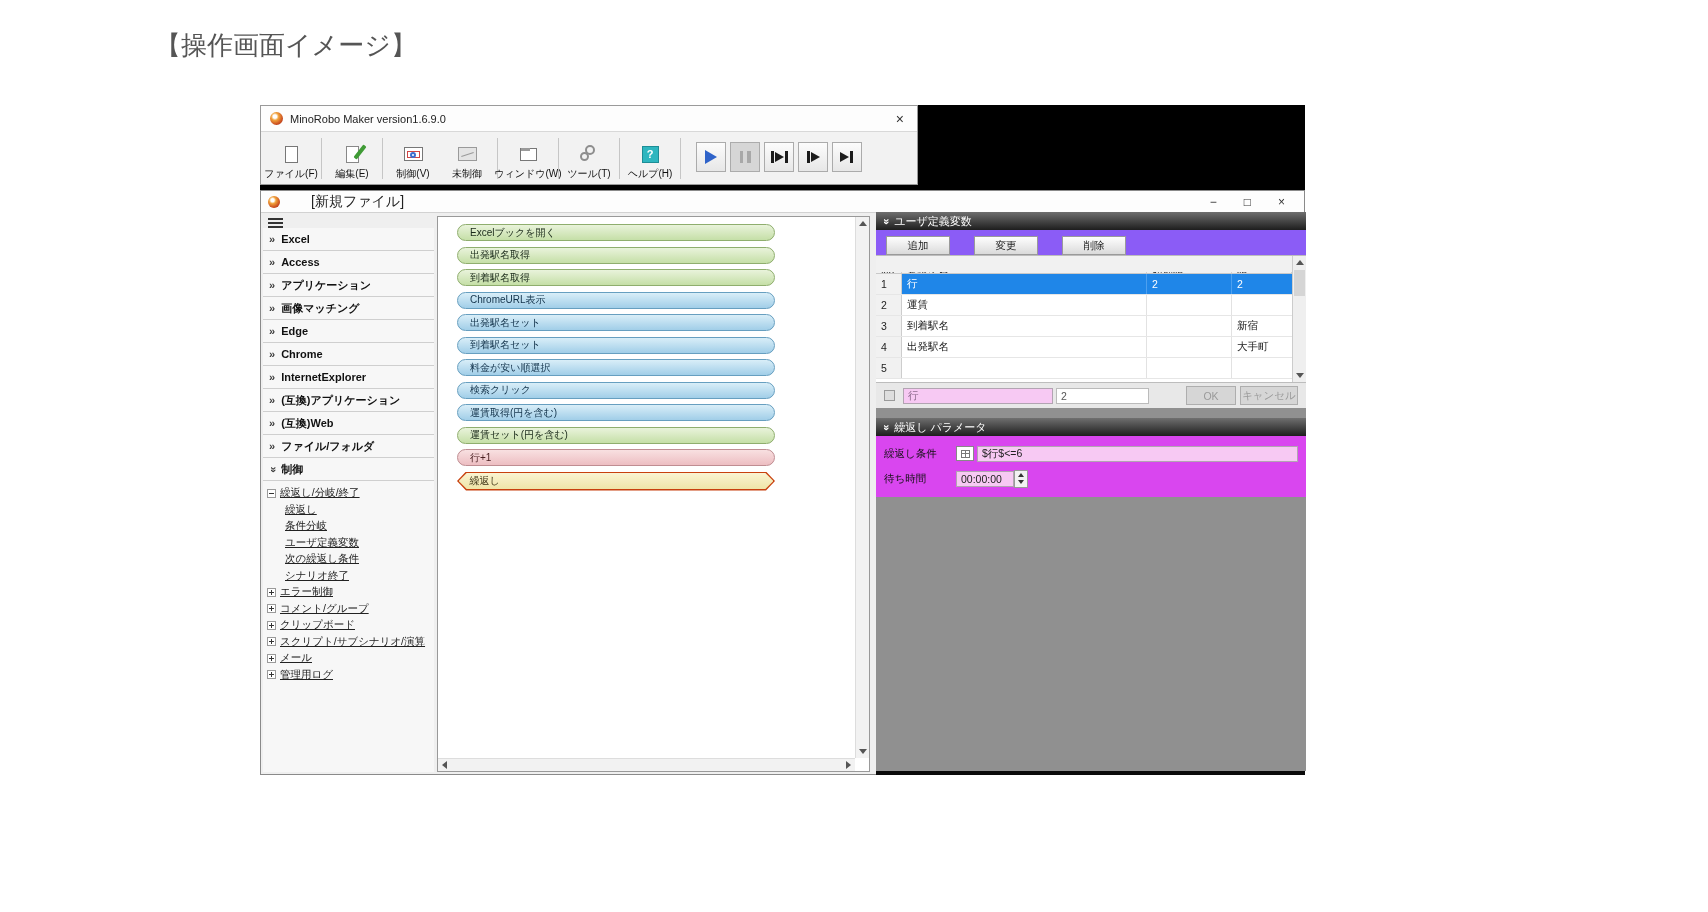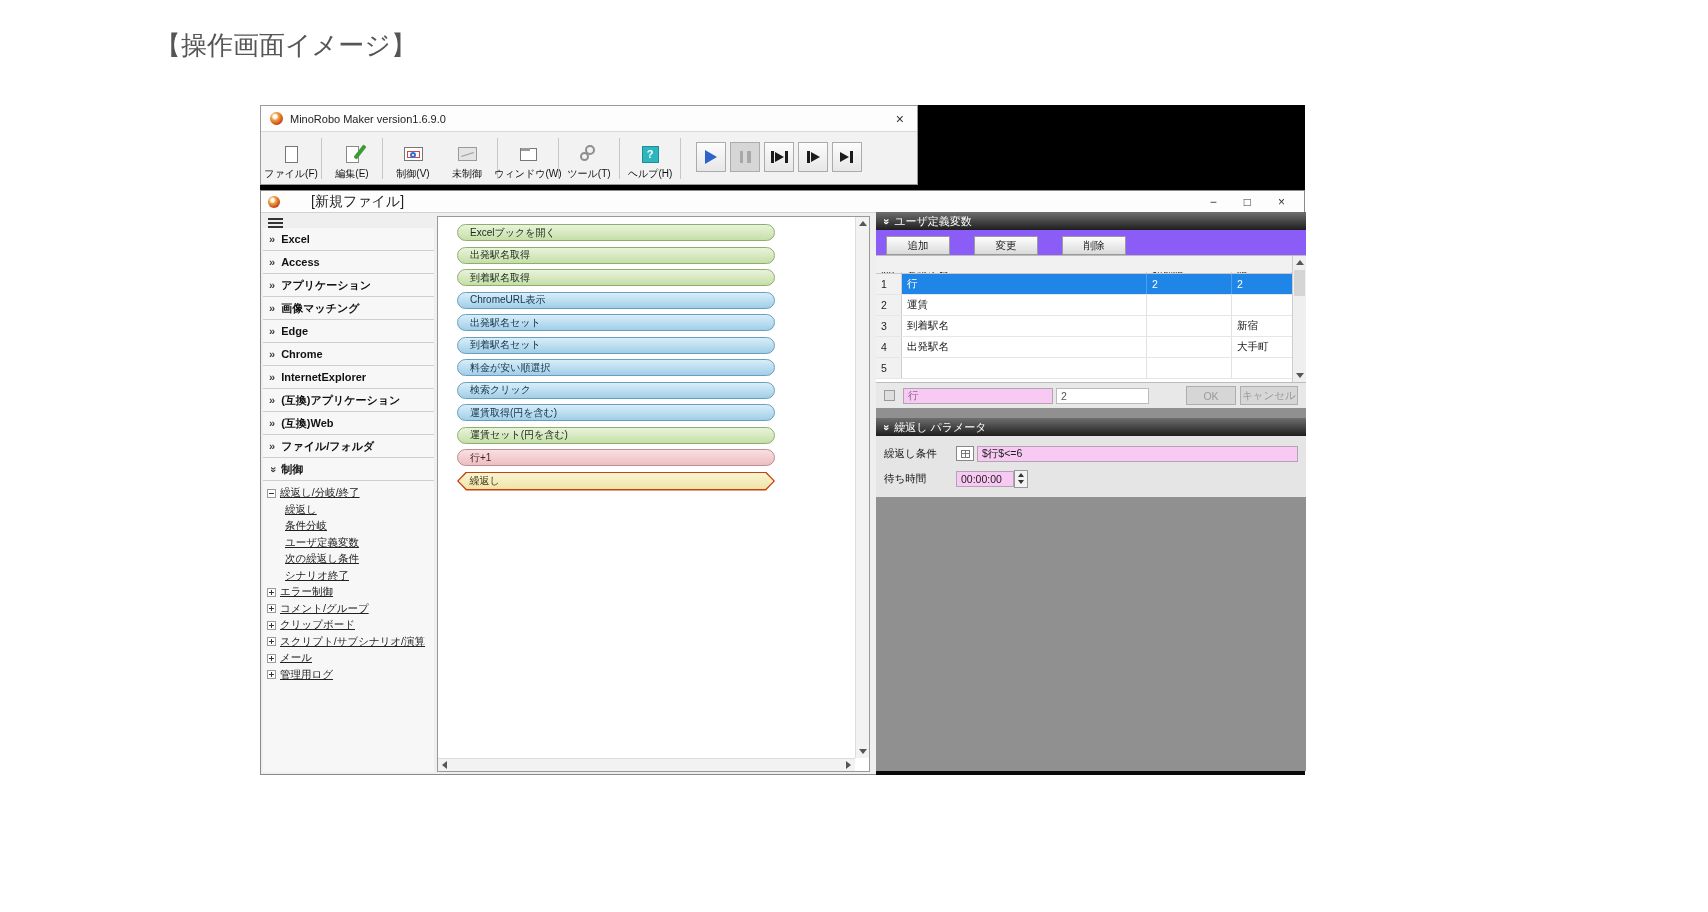--- a/index.html
+++ b/index.html
@@ -116,21 +116,21 @@
   #tscroll { position:absolute; right:0; top:0; width:14px; height:100%; background:#efefef; border-left:1px solid #ccc; }
   #tscroll .thumb { position:absolute; left:1px; right:1px; top:14px; height:26px; background:#d5d5d5; }
   #editrow { height:26px; background:#e8e8e8; display:flex; align-items:center; padding:0 8px; border-top:1px solid #bdbdbd; }
   .chk { width:11px; height:11px; border:1px solid #9a9a9a; background:#dedede; margin-right:8px; flex:none; }
   input.fld { height:16px; font-size:10.5px; padding:0 4px; border:1px solid #b2a4b2; font-family:"Liberation Sans",sans-serif; }
   .pinkin { width:150px; background:#f7c9f3; color:#8e6b8e; }
   .whitein { width:93px; background:#fff; color:#555; margin-left:3px; border-color:#bbb !important; }
   #editrow .gbtn.ok { width:50px; margin-left:auto; }
   #editrow .gbtn.cancel { width:58px; margin-left:4px; }
   .gap { height:10px; background:#909090; }
-  #paramarea { background:#e5e5e5; padding:5px 0 6px 0; }
+  #paramarea { background:#d946ef; padding:5px 0 6px 0; }
   .prow { height:25px; display:flex; align-items:center; padding-left:8px; }
   .plabel { width:72px; font-size:10.5px; color:#111; flex:none; }
   .calcbtn { width:18px; height:15px; background:#fff; border:1px solid #888; margin-right:3px;
              display:flex; align-items:center; justify-content:center; flex:none; }
   .calcbtn i { width:9px; height:8px; border:1px solid #777;
        background-image:linear-gradient(#777,#777),linear-gradient(#777,#777);
        background-size:1px 100%,100% 1px; background-position:center,center; background-repeat:no-repeat; }
   .condin { flex:1; margin-right:8px; background:#f7c9f3; color:#222; border-color:#a09a a0; }
   .timein { width:58px; background:#f7c9f3; color:#222; border-right:none; }
   .spin { width:14px; height:18px; background:#f2f2f2; border:1px solid #999; display:flex; flex-direction:column;

